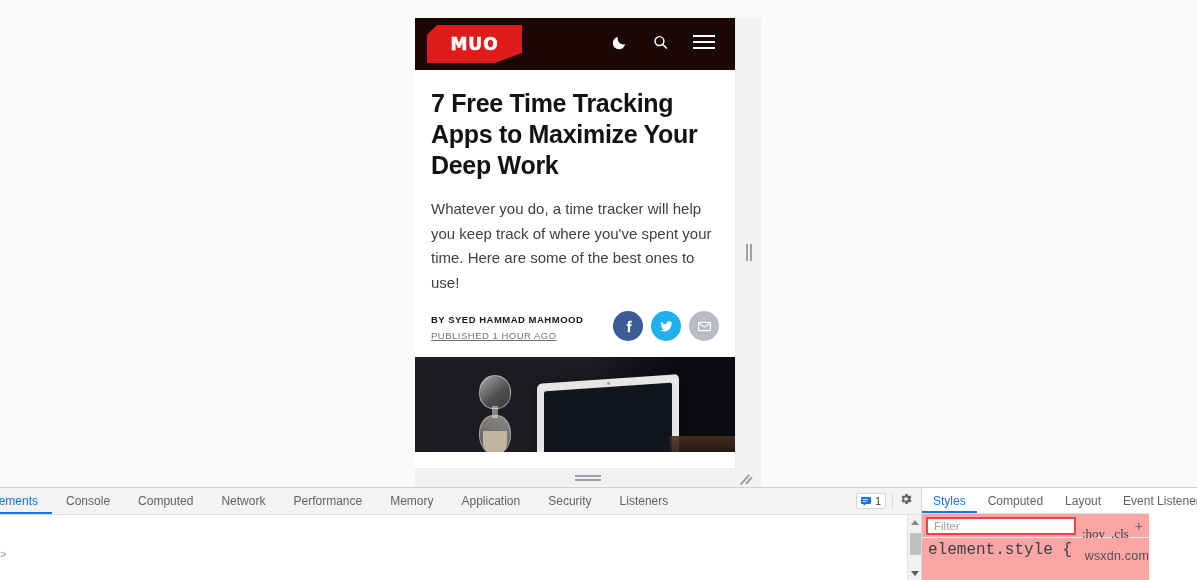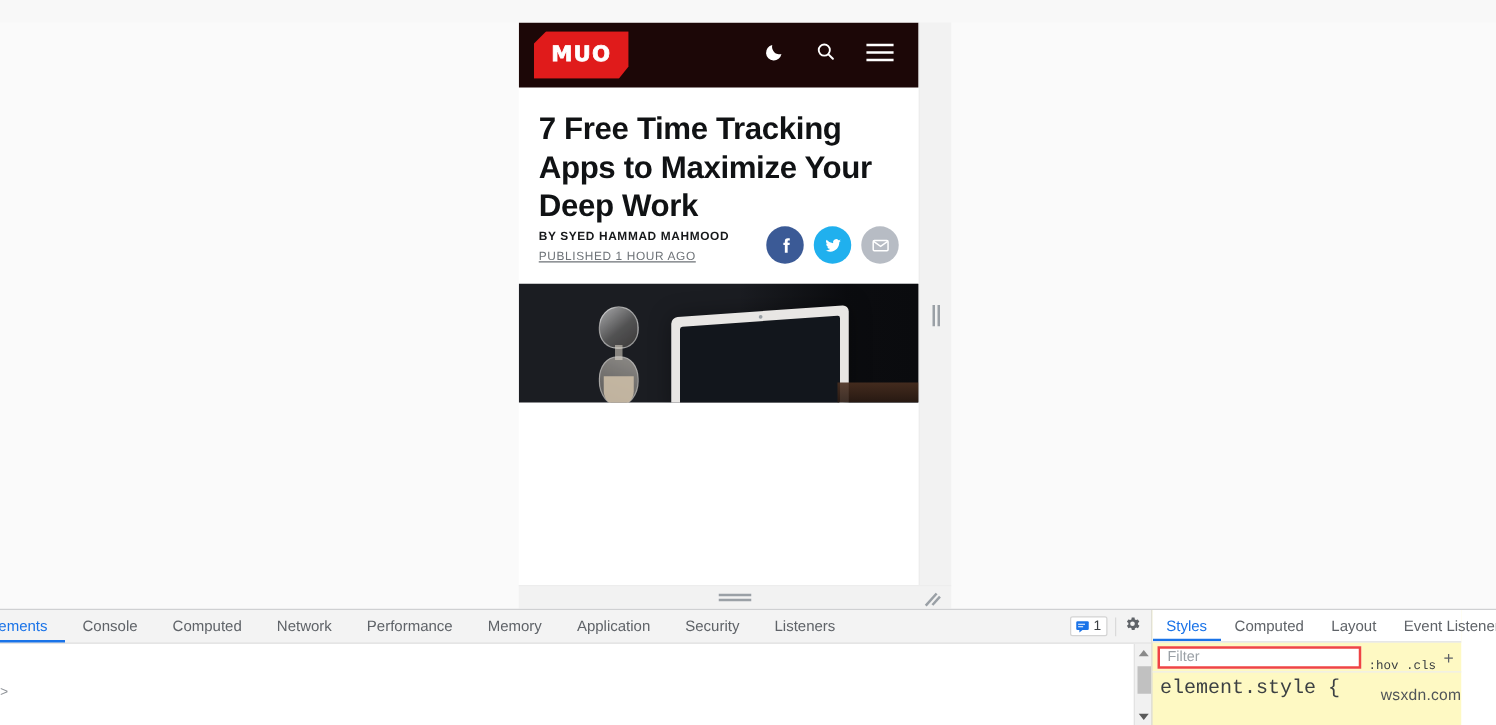--- a/index.html
+++ b/index.html
@@ -35,21 +35,21 @@
 
   
   .site-header {
     height: 52px;
     background: #1c0707;
     display: flex; align-items: center;
     padding: 0 12px 0 0;
     position: relative;
   }
   .logo {
-    width: 76px; height: 38px;
+    width: 95px; height: 38px;
     margin-left: 12px;
     background: #e01b1b;
     -webkit-clip-path: polygon(10px 0, 100% 0, 100% 28px, 68px 100%, 0 100%, 0 10px);
     clip-path: polygon(10px 0, 100% 0, 100% 28px, 68px 100%, 0 100%, 0 10px);
     display: flex; align-items: center; justify-content: center;
     position: relative;
   }
   .logo-text {
     color: #fff;
     font-size: 17px;
@@ -75,20 +75,21 @@
   }
   .breadcrumb a { color: #16181a; text-decoration: none; }
   .bc-sep { color: #6a6f75; font-weight: 400; font-size: 10px; }
 
   h1.headline {
     font-size: 25px;
     line-height: 31px;
     font-weight: 700;
     color: #101214;
     letter-spacing: -0.3px;
+    margin-bottom: 16px;
     font-family: "Liberation Sans", sans-serif;
   }
   p.standfirst {
     font-size: 15px;
     line-height: 24.5px;
     color: #3d4247;
     margin-bottom: 16px;
   }
 
   .byline-row {
@@ -266,43 +267,43 @@
     width: 0; height: 0; border-left: 4px solid transparent; border-right: 4px solid transparent;
   }
   .sb-arrow.up i { border-bottom: 5px solid #8a8a8a; }
   .sb-arrow.down i { border-top: 5px solid #5a5a5a; }
   .sb-thumb {
     position: absolute; left: 2px; top: 18px; width: 11px; height: 22px;
     background: #c1c1c1;
   }
 
   .dt-rightpane {
-    width: 248px; border-left: 1px solid #d8d8d8; position: relative; background: #fef9c3;
+    width: 228px; border-left: 1px solid #d8d8d8; position: relative; background: #fca5a5;
   }
   .rp-tabbar {
     height: 26px; display: flex; align-items: stretch;
     border-bottom: 1px solid #e0e0e0; background: #fff;
   }
   .rp-tab {
     display: flex; align-items: center; padding: 0 11px;
     font-size: 12px; color: #5f6368; cursor: pointer; white-space: nowrap;
   }
   .rp-tab.active { color: #1a73e8; box-shadow: inset 0 -2px 0 #1a73e8; }
   .rp-filterbar {
     height: 24px; display: flex; align-items: center; gap: 6px;
     padding: 0 4px; border-bottom: 1px solid #eee;
   }
   .rp-filter {
     flex: 1; height: 18px; border: 2px solid #ef4444; background: #fff;
     font-size: 11.5px; color: #9aa0a6; padding: 0 6px;
     display: flex; align-items: center;
   }
   .rp-chip {
-    font-family: Liberation Mono, monospace;
-    font-size: 10px; color: #3c4043; cursor: pointer; margin-top: 16px;
+    font-family: Liberation Serif, serif;
+    font-size: 13px; color: #3c4043; cursor: pointer; margin-top: 16px;
   }
   .rp-plus { font-size: 14px; color: #5f6368; cursor: pointer; padding-right: 2px;}
   .rp-body {
     font-family: "Liberation Mono", monospace;
     font-size: 16px; color: #3c4043; padding: 3px 6px;
   }
 
   .msg-badge {
     display: flex; align-items: center; gap: 3px;
     border: 1px solid #d4d4d4; border-radius: 2px; padding: 1px 4px 1px 3px;
@@ -352,20 +353,21 @@
             </svg>
         </span>
       </div>
     </header>
 
     <div class="article">
 
 
       <h1 class="headline">7 Free Time Tracking Apps to Maximize Your Deep Work</h1>
 
+      <p class="standfirst">Whatever you do, a time tracker will help you keep track of where you've spent your time. Here are some of the best ones to use!</p>
 
       <div class="byline-row">
         <div class="byline">
           <div class="byline-author">BY SYED HAMMAD MAHMOOD</div>
           <div class="byline-pub">PUBLISHED 1 HOUR AGO</div>
         </div>
 
         <div class="share">
           <div class="share-btn share-fb">
             <svg width="15" height="15" viewBox="0 0 24 24">

